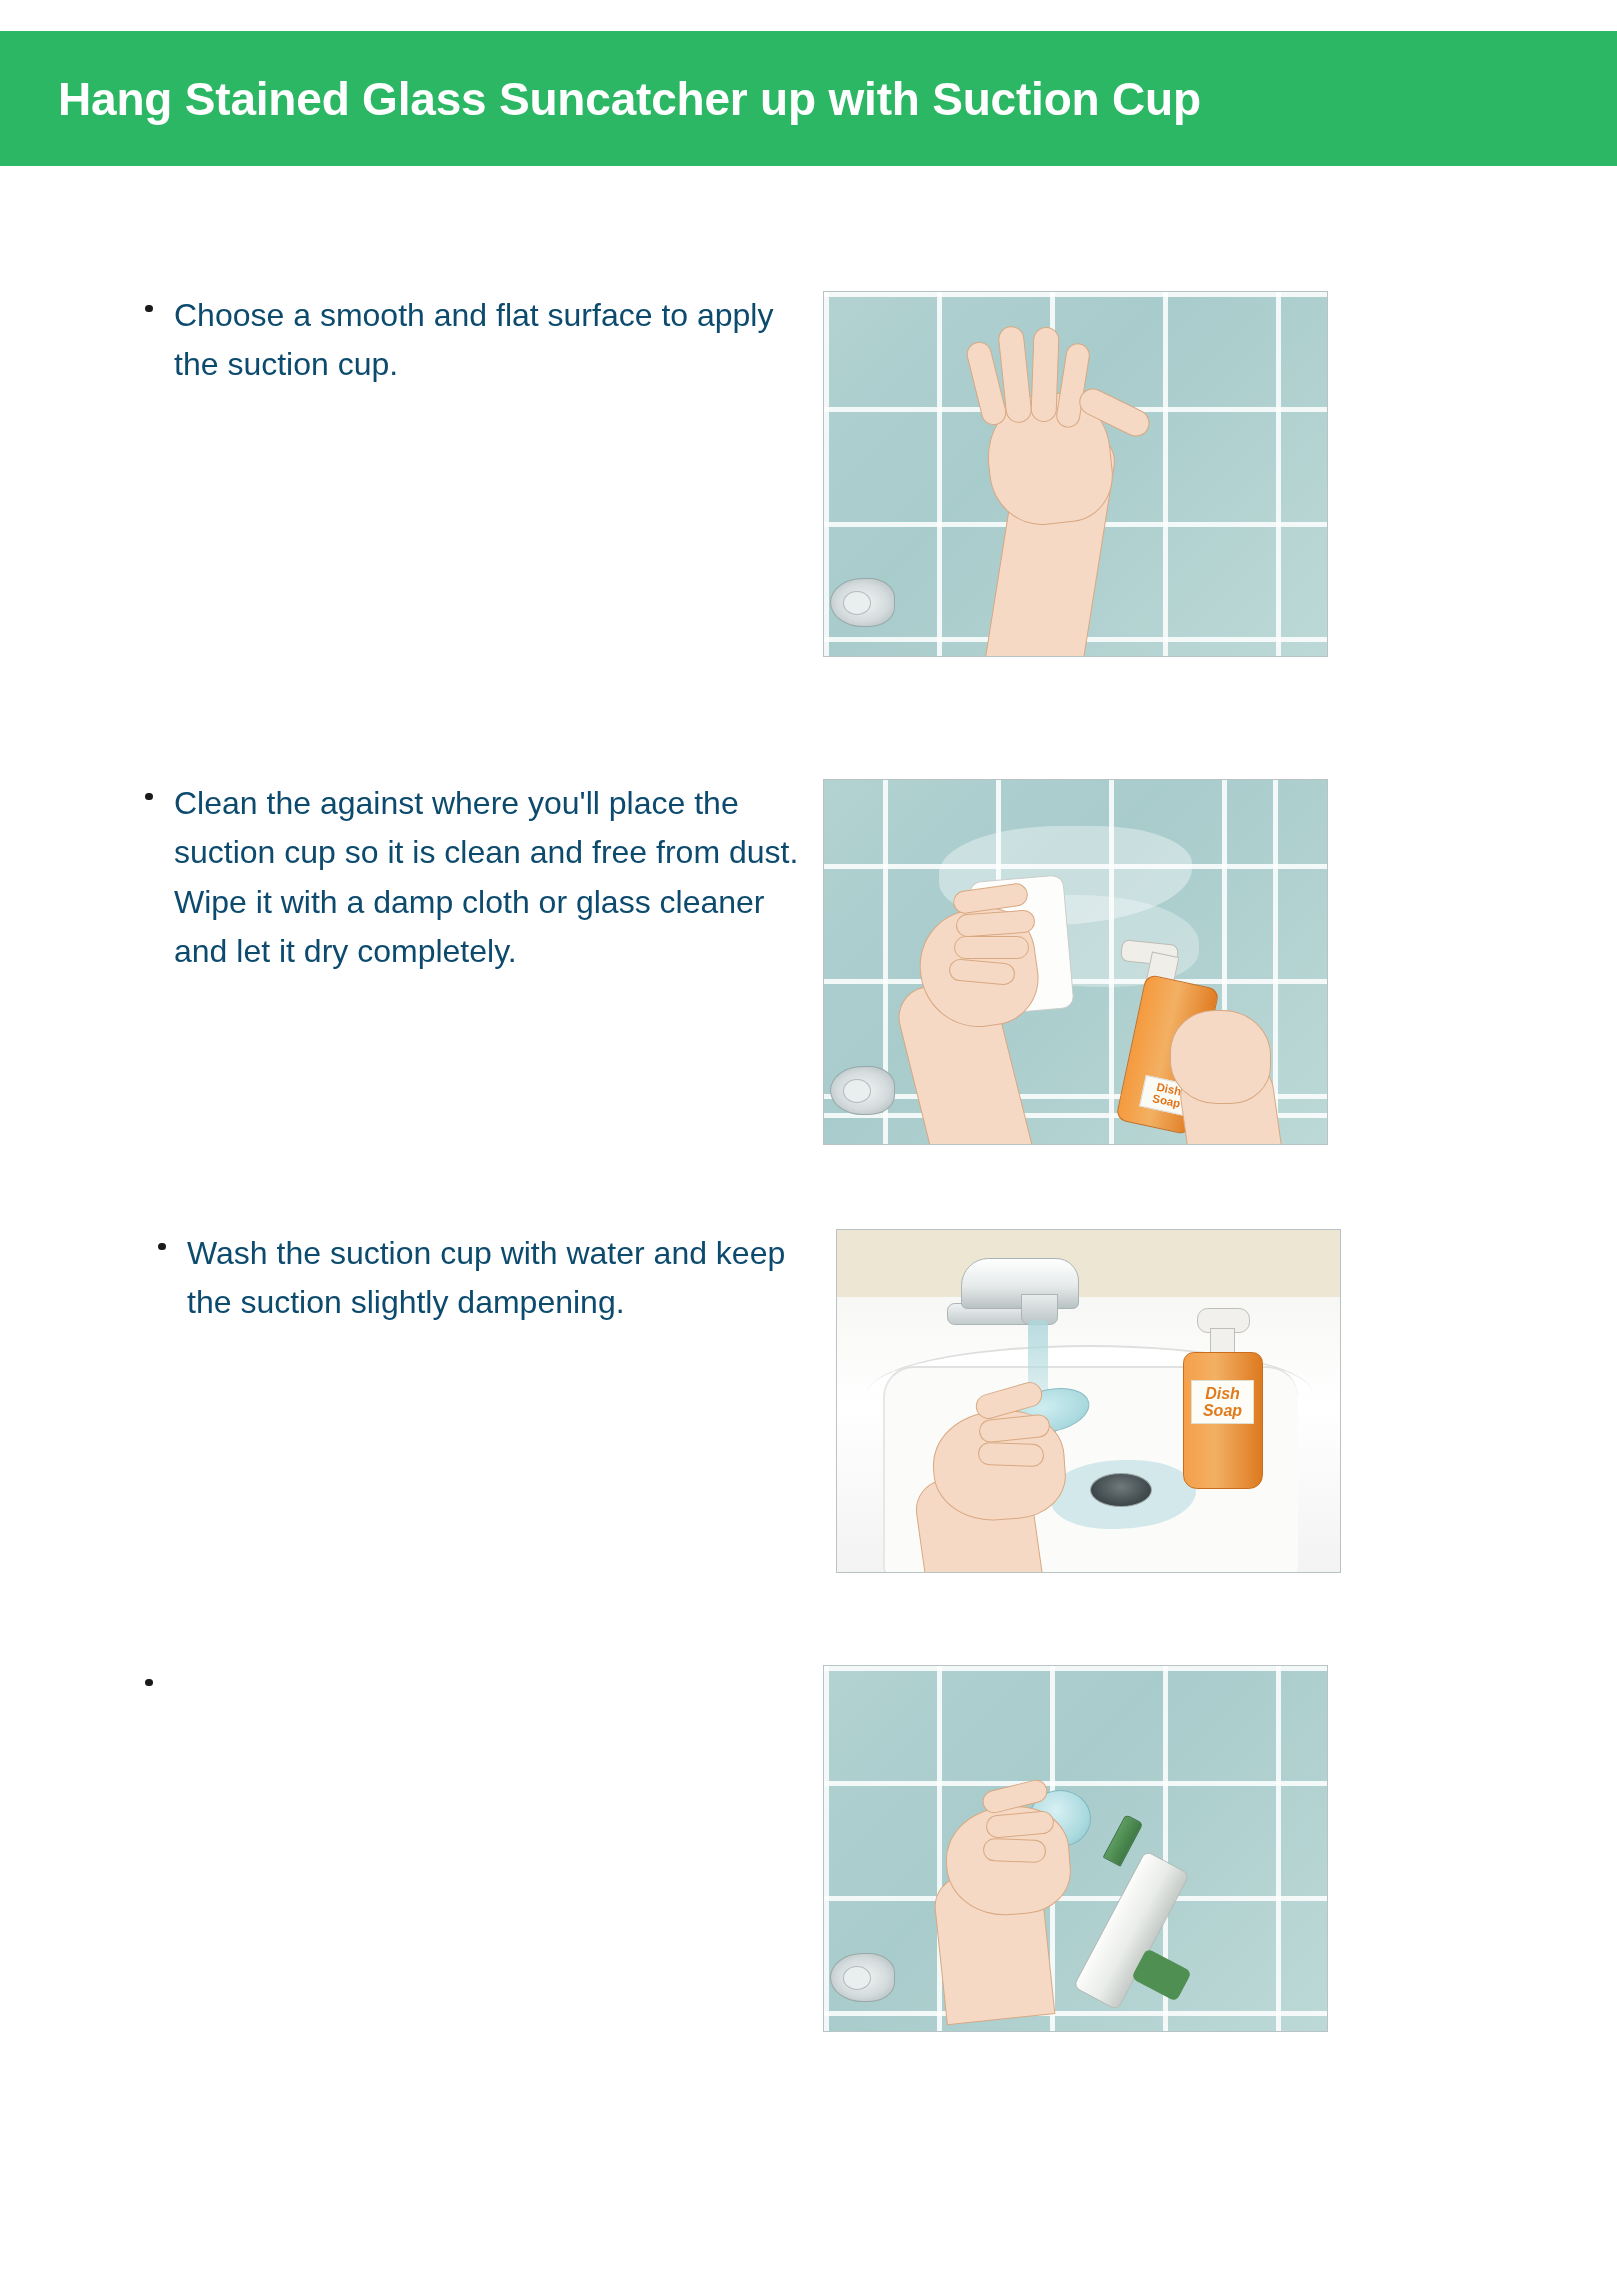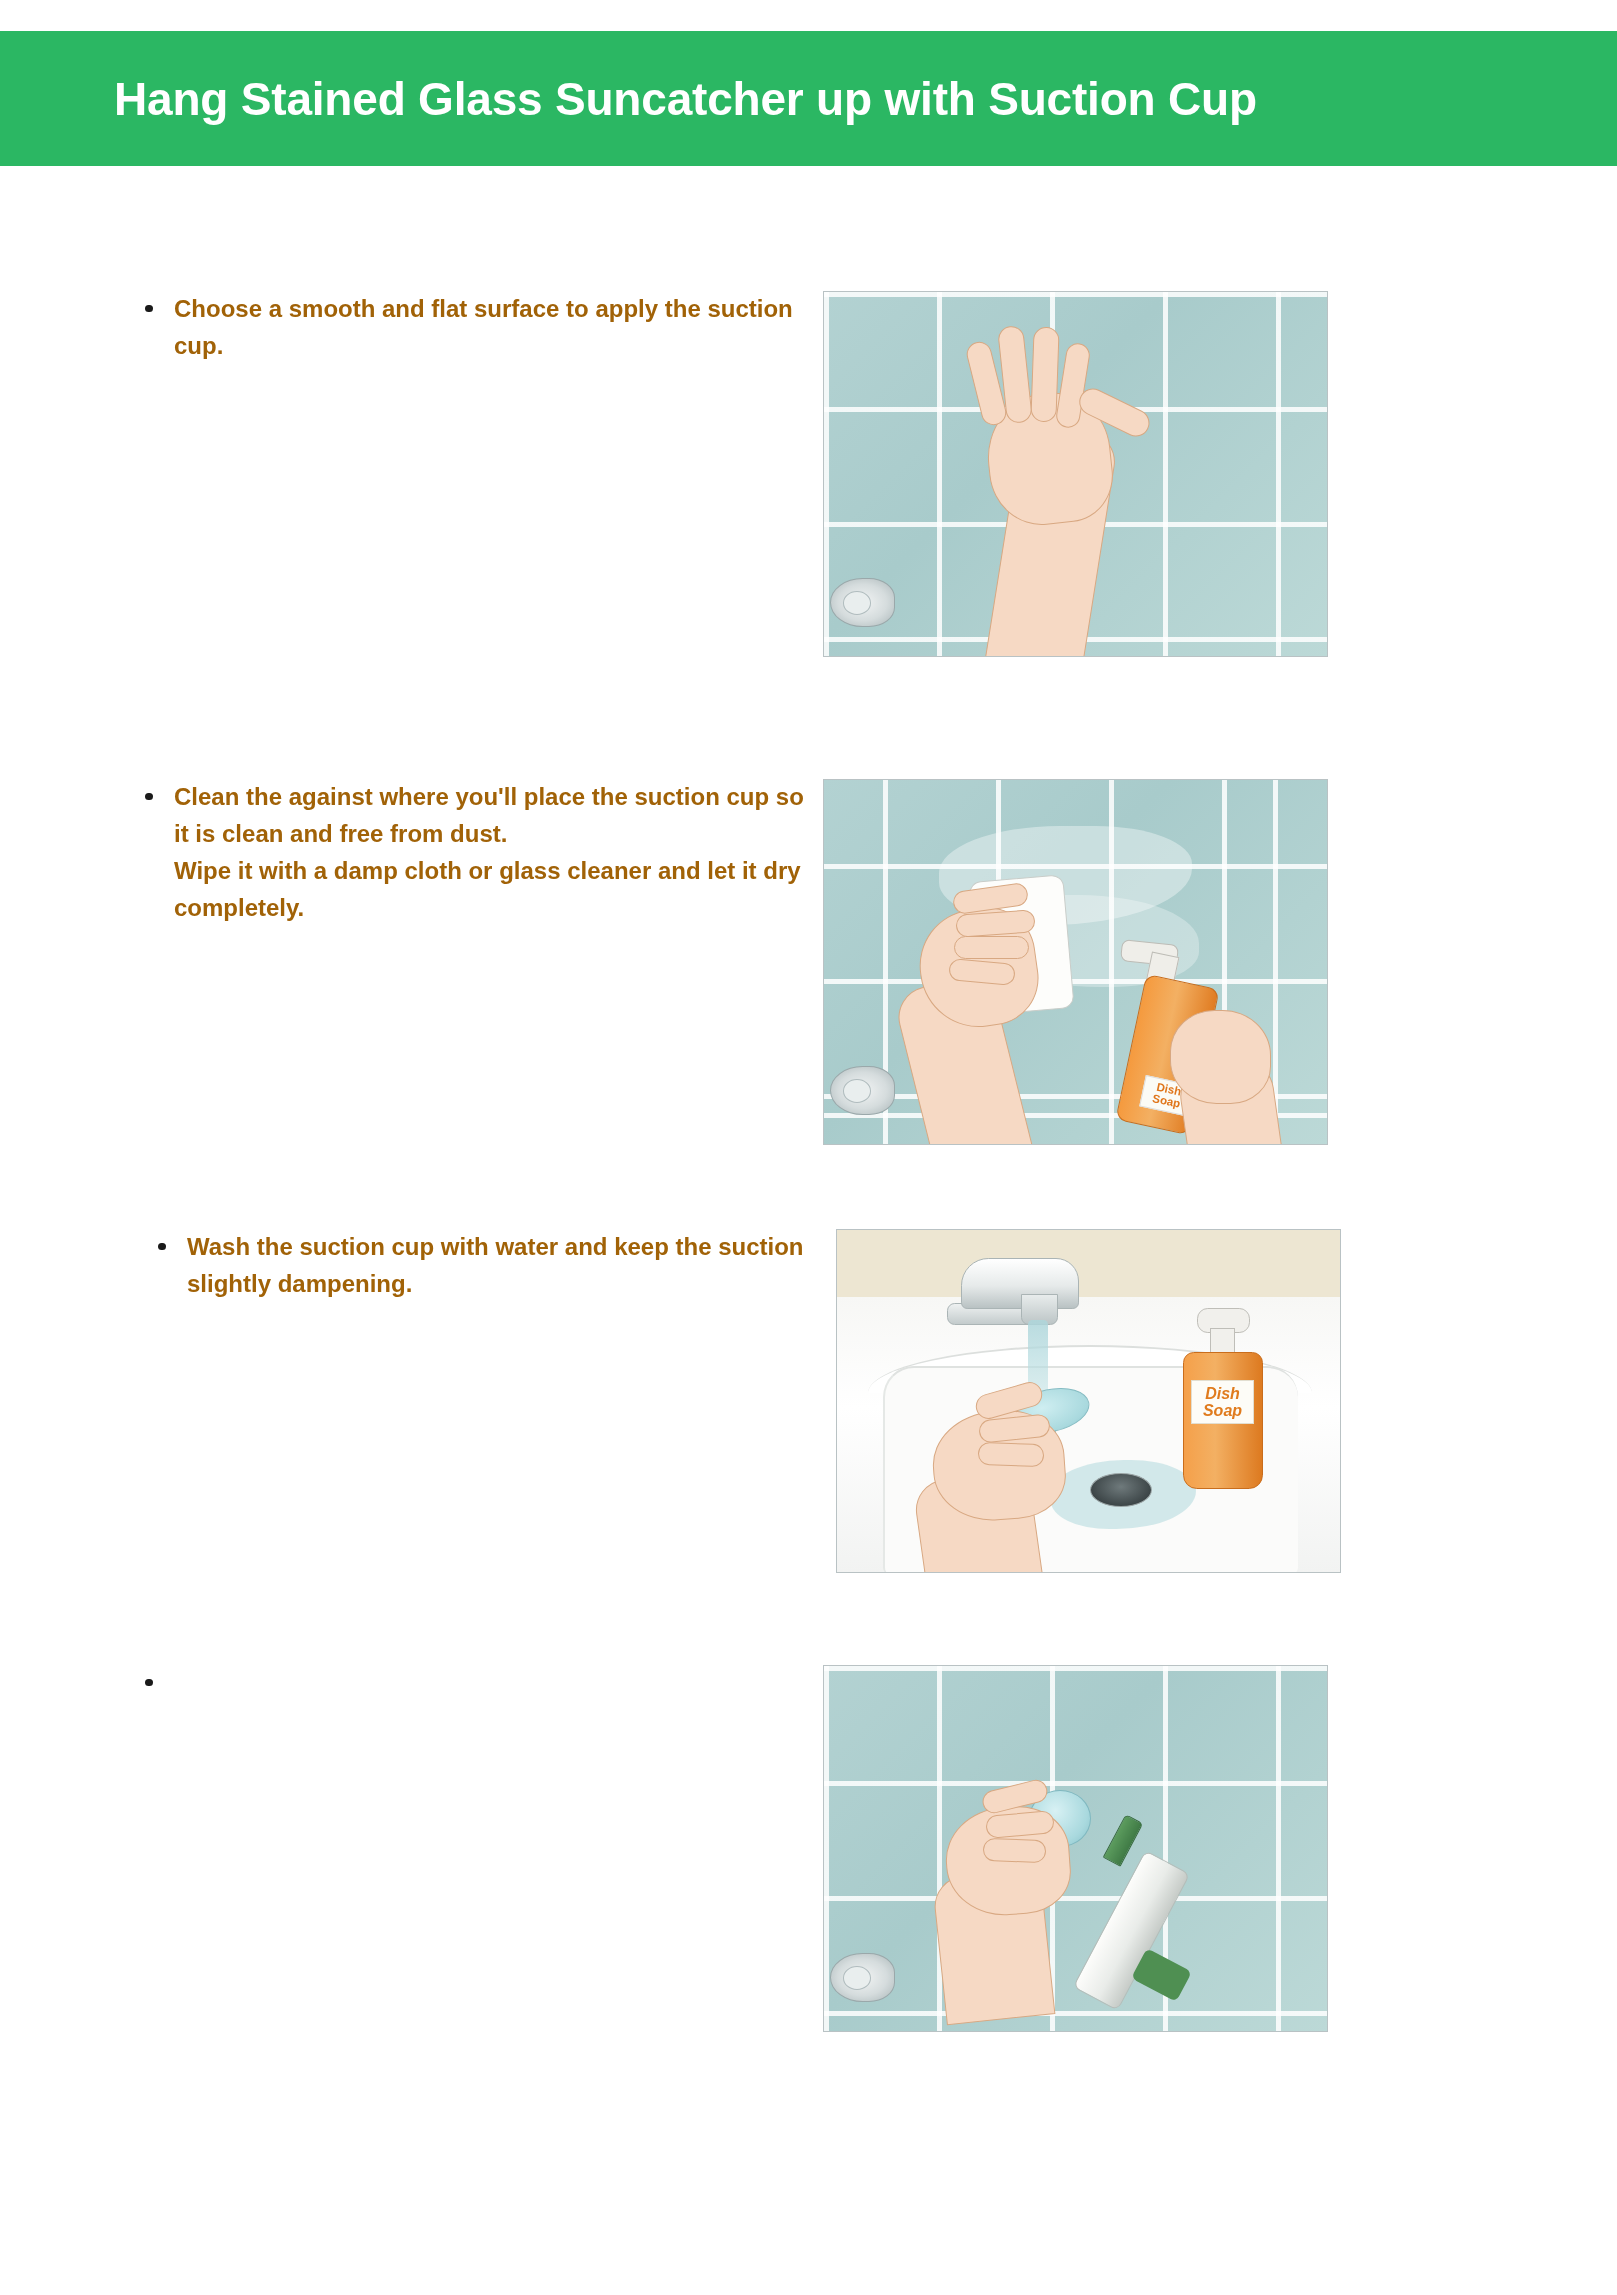--- a/index.html
+++ b/index.html
@@ -20,21 +20,21 @@
   .header-bar {
     position: absolute;
     left: 0;
     top: 31px;
     width: 1618px;
     height: 135px;
     background: #2bb763;
     display: flex;
     align-items: center;
     box-sizing: border-box;
-    padding-left: 114px;
+    padding-left: 58px;
   }
   .header-title {
     color: #ffffff;
     font-size: 46px;
     font-weight: bold;
     letter-spacing: -0.2px;
     white-space: nowrap;
   }
 
   
@@ -58,26 +58,25 @@
   .bullet {
     position: absolute;
     left: 145px;
     top: 13.8px;
     width: 7.7px;
     height: 7.7px;
     background: #1a1a1a;
     border-radius: 50%;
   }
   .step-text {
-    font-size: 24px;
+    font-size: 32px;
     line-height: 1.54;
-    color: #a16207;
+    color: #0c4a6e;
     padding-left: 32px;
     white-space: pre-line;
-    font-weight: bold;
   }
 
   .step-img-col {
     width: 536px;
   }
   .illus {
     width: 505px;
     border: 1.5px solid #b9c2c4;
     box-sizing: border-box;
     position: relative;

